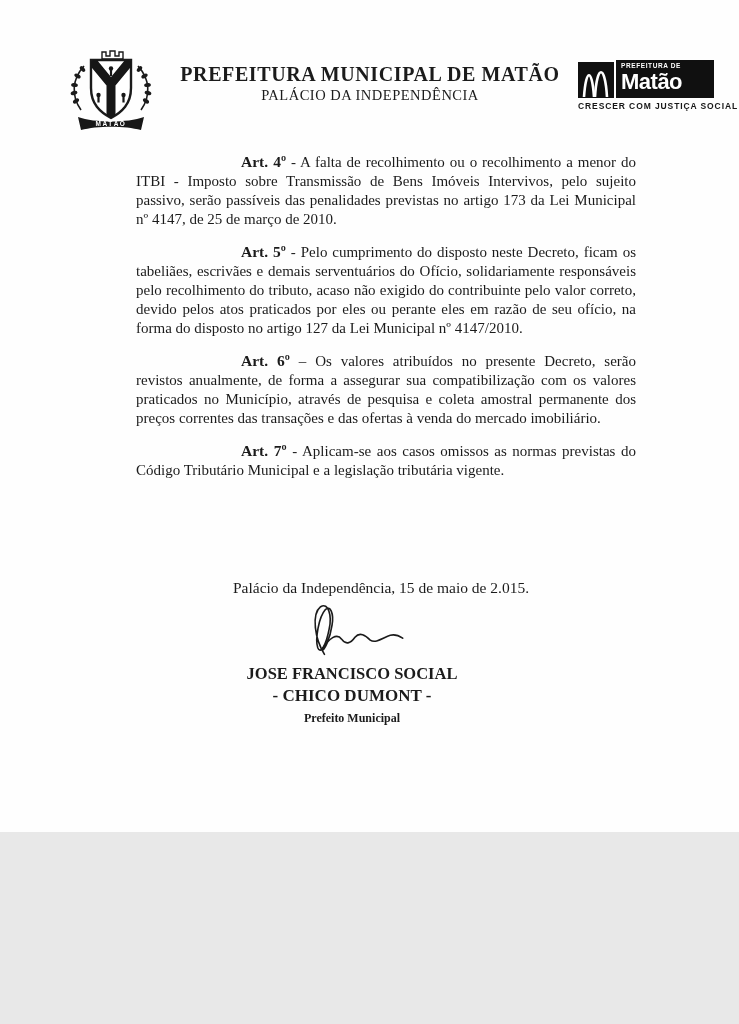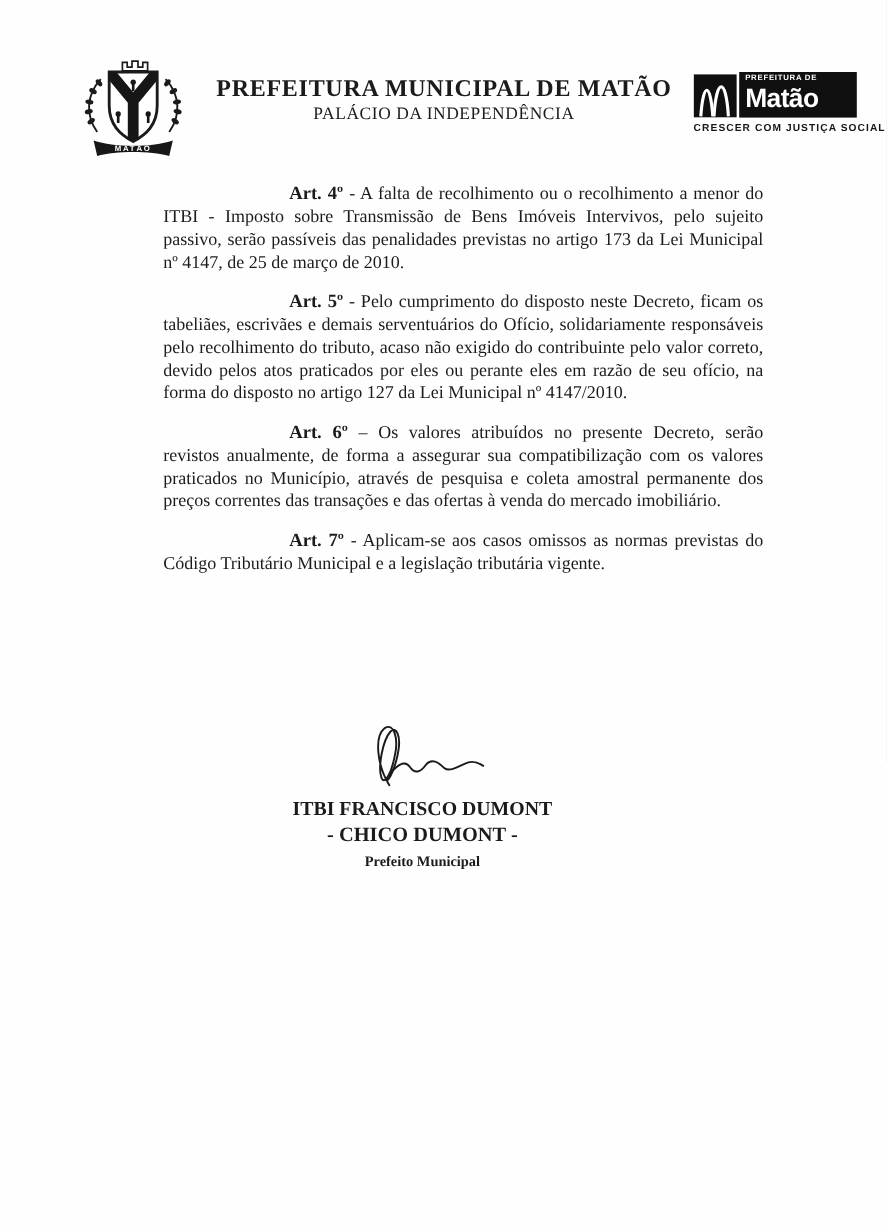--- a/index.html
+++ b/index.html
@@ -3,21 +3,21 @@
 <meta charset="utf-8">
 <style>
   html, body {
     margin: 0;
     padding: 0;
     background: #e8e8e8;
   }
   .page {
     position: relative;
     width: 739px;
-    height: 1024px;
+    height: 832px;
     background: #fefefe;
     font-family: "Liberation Serif", serif;
     color: #1b1b1b;
     overflow: hidden;
   }
 
   
   .crest {
     position: absolute;
     left: 58px;
@@ -212,25 +212,26 @@
     </div>
   </div>
 
   <div class="doc-body">
     <p><span class="art-label">Art. 4º</span> <span>- A falta de recolhimento ou o recolhimento a menor do ITBI - Imposto sobre Transmissão de Bens Imóveis Intervivos, pelo sujeito passivo, serão passíveis das penalidades previstas no artigo 173 da Lei Municipal nº 4147, de 25 de março de 2010.</span></p>
     <p><span class="art-label">Art. 5º</span> <span>- Pelo cumprimento do disposto neste Decreto, ficam os tabeliães, escrivães e demais serventuários do Ofício, solidariamente responsáveis pelo recolhimento do tributo, acaso não exigido do contribuinte pelo valor correto, devido pelos atos praticados por eles ou perante eles em razão de seu ofício, na forma do disposto no artigo 127 da Lei Municipal nº 4147/2010.</span></p>
     <p><span class="art-label">Art. 6º</span> <span>– Os valores atribuídos no presente Decreto, serão revistos anualmente, de forma a assegurar sua compatibilização com os valores praticados no Município, através de pesquisa e coleta amostral permanente dos preços correntes das transações e das ofertas à venda do mercado imobiliário.</span></p>
     <p><span class="art-label">Art. 7º</span> <span>- Aplicam-se aos casos omissos as normas previstas do Código Tributário Municipal e a legislação tributária vigente.</span></p>
   </div>
 
+  <div class="dateline">Palácio da Independência, 15 de maio de 2.015.</div>
 
   <svg class="signature-svg" viewBox="0 0 125 65" aria-hidden="true">
     <path d="M31,56 C21,40 17,14 27,6 C35,1 39,15 36,29 C33,45 27,57 24,49 C21,40 25,17 32,9 C37,4 41,13 39,25 C37,39 30,55 28,51" fill="none" stroke="#1b1b1b" stroke-width="1.7" stroke-linecap="round"></path>
     <path d="M28,51 C36,39 44,33 49,40 C53,46 58,45 63,38 C68,32 74,36 79,41 C85,45 93,38 100,36 C105,34.5 110,37 113,39" fill="none" stroke="#1b1b1b" stroke-width="1.7" stroke-linecap="round"></path>
   </svg>
 
   <div class="signer-block">
-    <div class="signer-name">ITBI FRANCISCO DUMONT</div>
+    <div class="signer-name">JOSE FRANCISCO SOCIAL</div>
     <div class="signer-alias">- CHICO DUMONT -</div>
     <div class="signer-title">Prefeito Municipal</div>
   </div>
 
 </div>
 
 </body></html>

